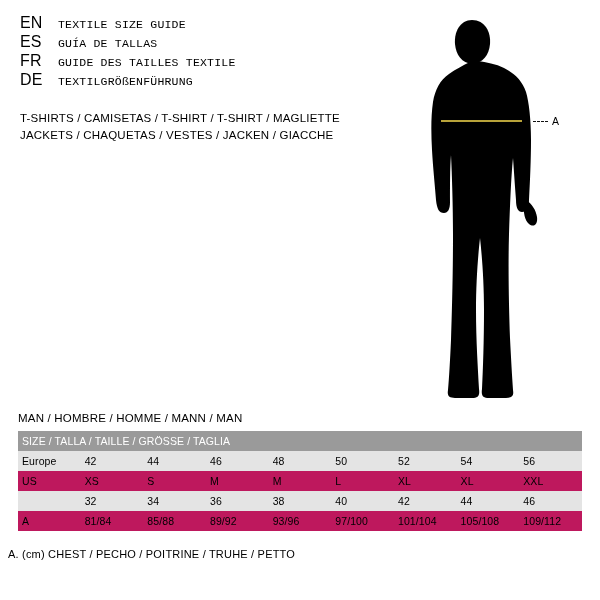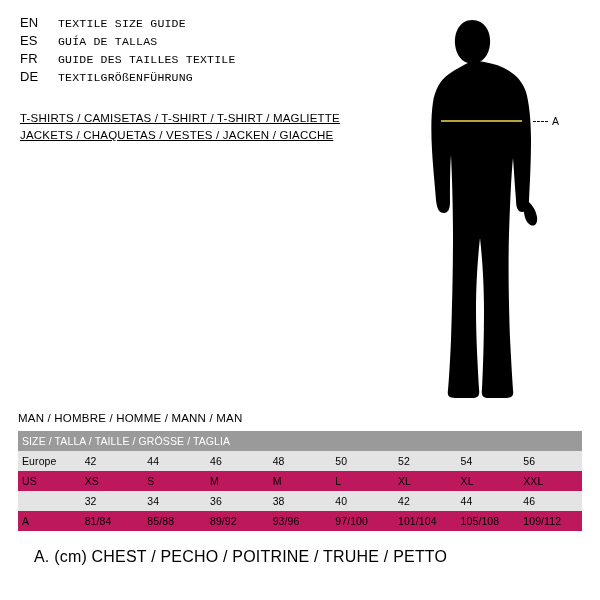--- a/index.html
+++ b/index.html
@@ -31,40 +31,39 @@
   .lang-row {
     display: flex;
     align-items: baseline;
     font-size: 11.5px;
     line-height: 17px;
     letter-spacing: 0.2px;
   }
   .lang-code {
     width: 38px;
     flex: 0 0 38px;
-    font-size: 13px;
+    font-size: 16px;
   }
   .lang-text {
     flex: 1 1 auto;
     font-size: 11.5px;
     font-family: Liberation Mono, monospace;
   }
 
   
   .cat-block {
     position: absolute;
     left: 20px;
     top: 110px;
     width: 360px;
   }
   .cat-line {
     font-size: 11.5px;
     line-height: 17px;
     letter-spacing: 0.2px;
-    text-decoration: underline;
   }
 
   
   .figure-wrap {
     position: absolute;
     left: 400px;
     top: 10px;
     width: 200px;
     height: 390px;
   }
@@ -118,23 +117,23 @@
     padding-top: 3px;
     padding-bottom: 3px;
   }
   .row-light td { background: #e4e4e4; }
   .row-dark td  { background: #be185d; }
   .col-label { width: 88px; }
   .col-v { width: 68px; }
 
   .footnote {
     position: absolute;
-    left: 34px;
+    left: 8px;
     top: 548px;
-    font-size: 16px;
+    font-size: 11px;
     letter-spacing: 0.2px;
   }
 </style>
 </head>
 <body>
 
 <div class="page">
 
   <div class="lang-block">
     <div class="lang-row">

